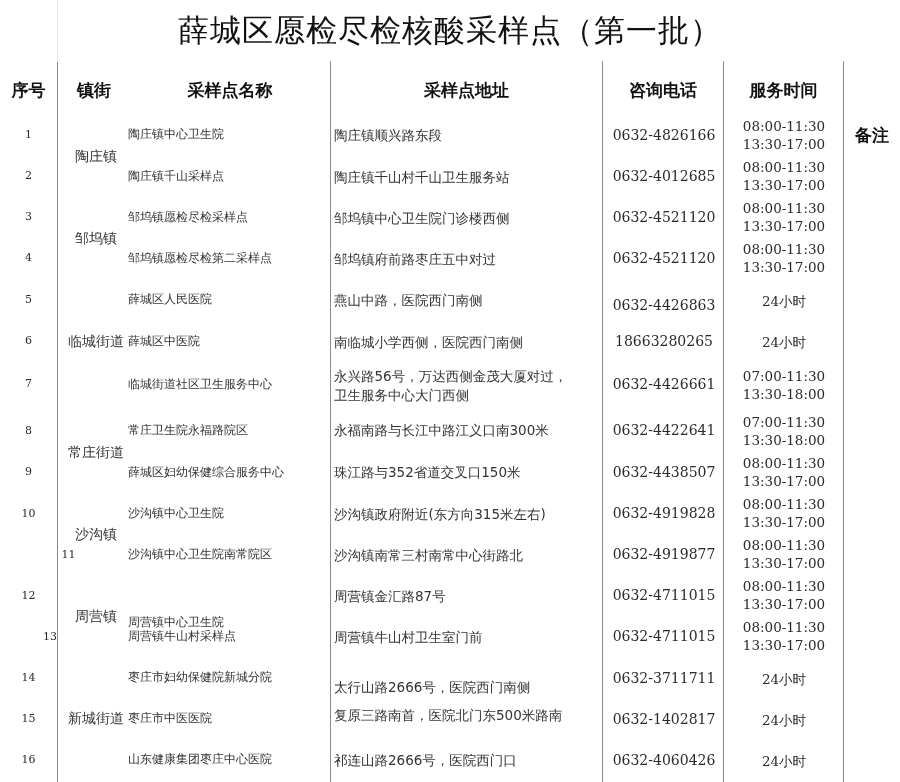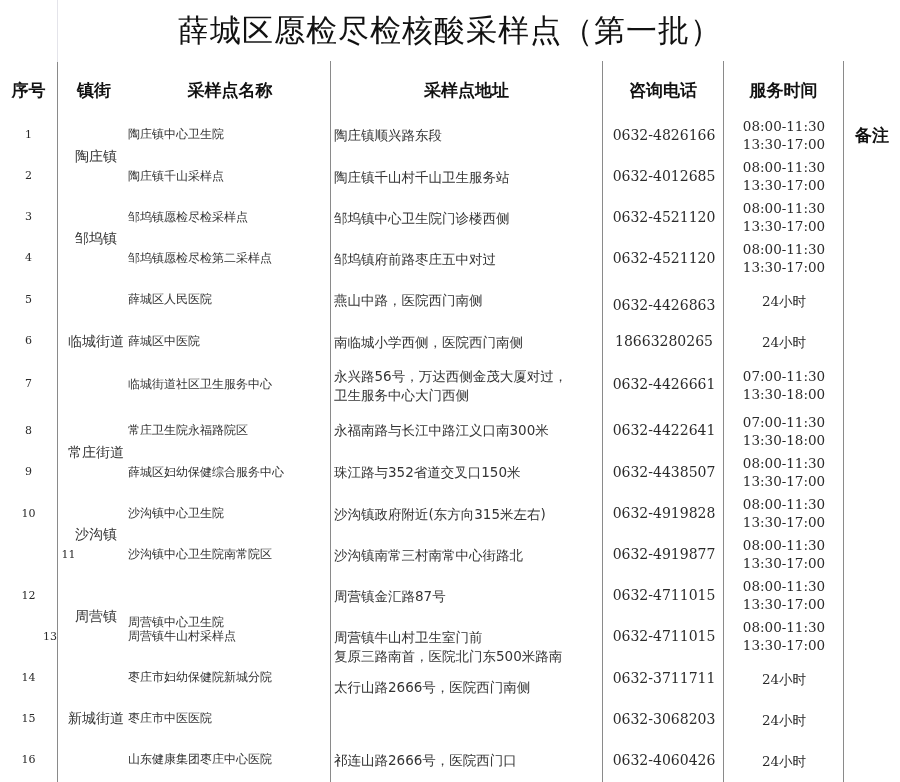--- a/index.html
+++ b/index.html
@@ -141,27 +141,27 @@
 
 <div class="cell num" style="top:630px;text-align:right;">13</div>
 <div class="cell name" style="top:628px;">周营镇牛山村采样点</div>
 <div class="cell addr" style="top:628px;">周营镇牛山村卫生室门前</div>
 <div class="cell phone" style="top:628px;">0632-4711015</div>
 <div class="cell time" style="top:618px;">08:00-11:30</div>
 <div class="cell time" style="top:636px;">13:30-17:00</div>
 
 <div class="cell num" style="top:671px;">14</div>
 <div class="cell name" style="top:669px;">枣庄市妇幼保健院新城分院</div>
-<div class="cell addr" style="top:647px;">复原三路南首，医院北门东500米路南</div>
+<div class="cell addr" style="top:706px;">复原三路南首，医院北门东500米路南</div>
 <div class="cell phone" style="top:670px;">0632-3711711</div>
 <div class="cell time" style="top:670px;">24小时</div>
 
 <div class="cell num" style="top:712px;">15</div>
 <div class="cell name" style="top:710px;">枣庄市中医医院</div>
 <div class="cell addr" style="top:678px;">太行山路2666号，医院西门南侧</div>
-<div class="cell phone" style="top:711px;">0632-3068203</div>
+<div class="cell phone" style="top:711px;">0632-1402817</div>
 <div class="cell time" style="top:711px;">24小时</div>
 
 <div class="cell num" style="top:753px;">16</div>
 <div class="cell name" style="top:751px;">山东健康集团枣庄中心医院</div>
 <div class="cell addr" style="top:751px;">祁连山路2666号，医院西门口</div>
 <div class="cell phone" style="top:752px;">0632-4060426</div>
 <div class="cell time" style="top:752px;">24小时</div>
 
 </body></html>

